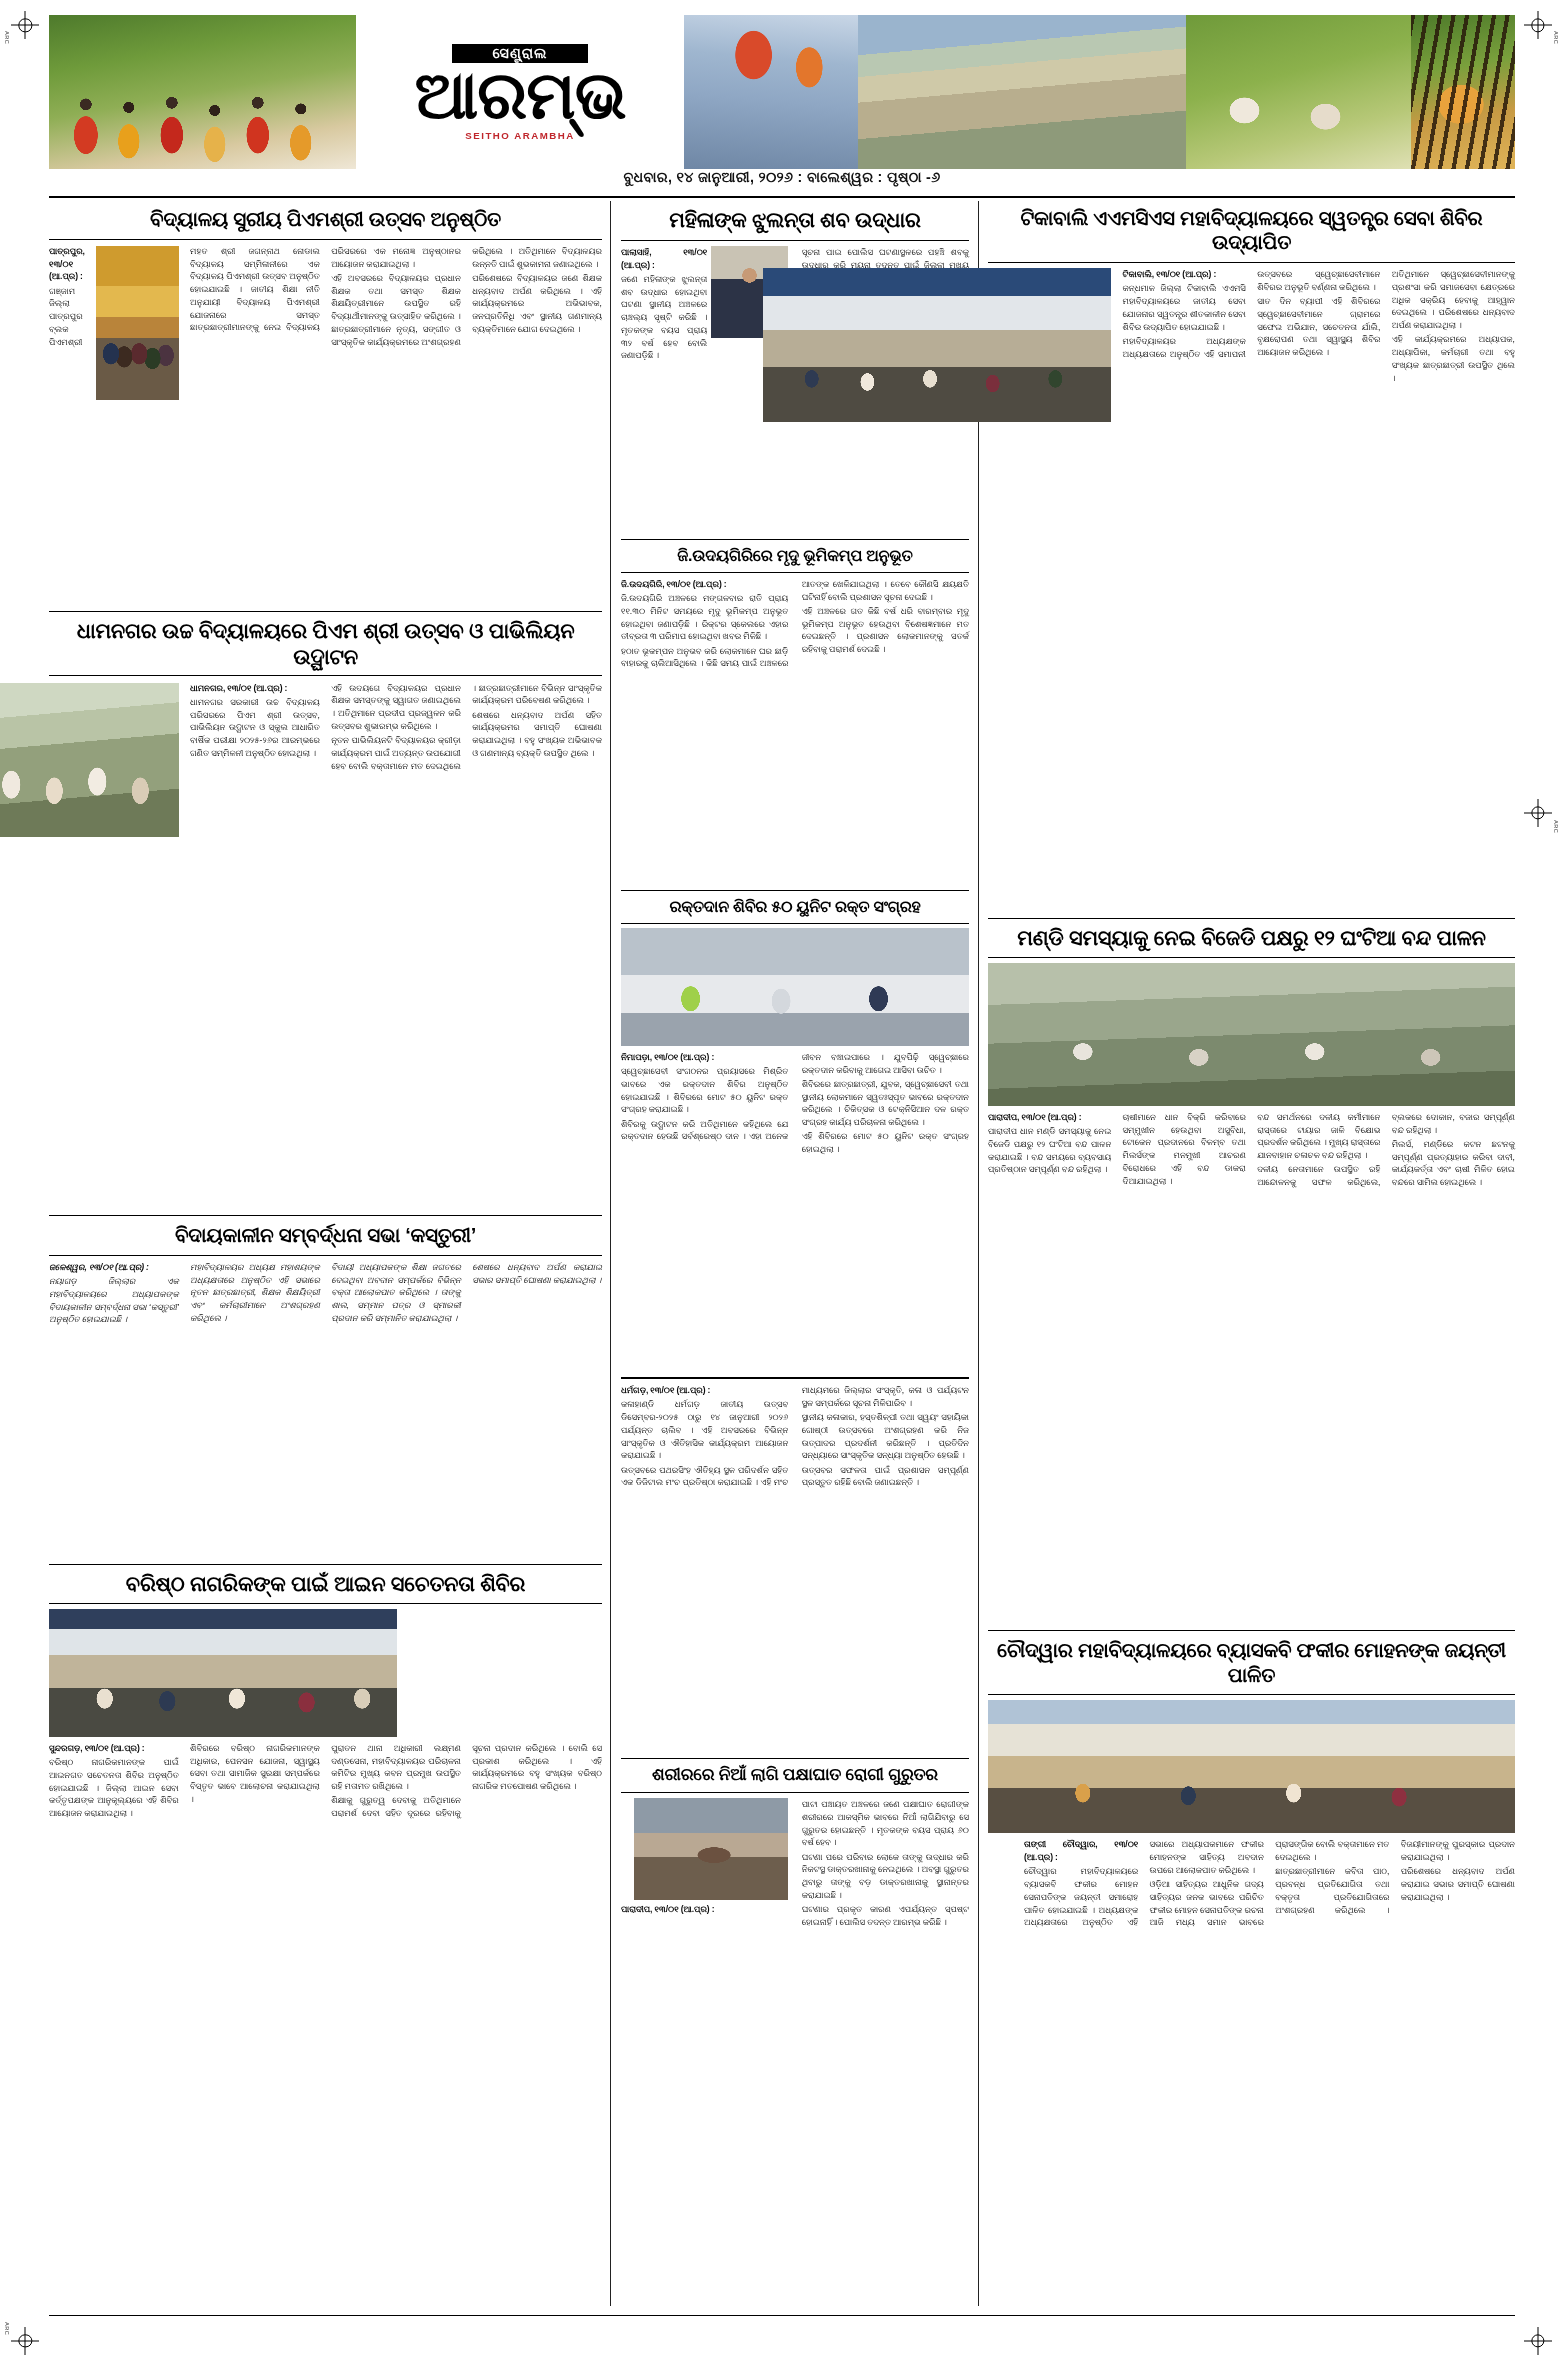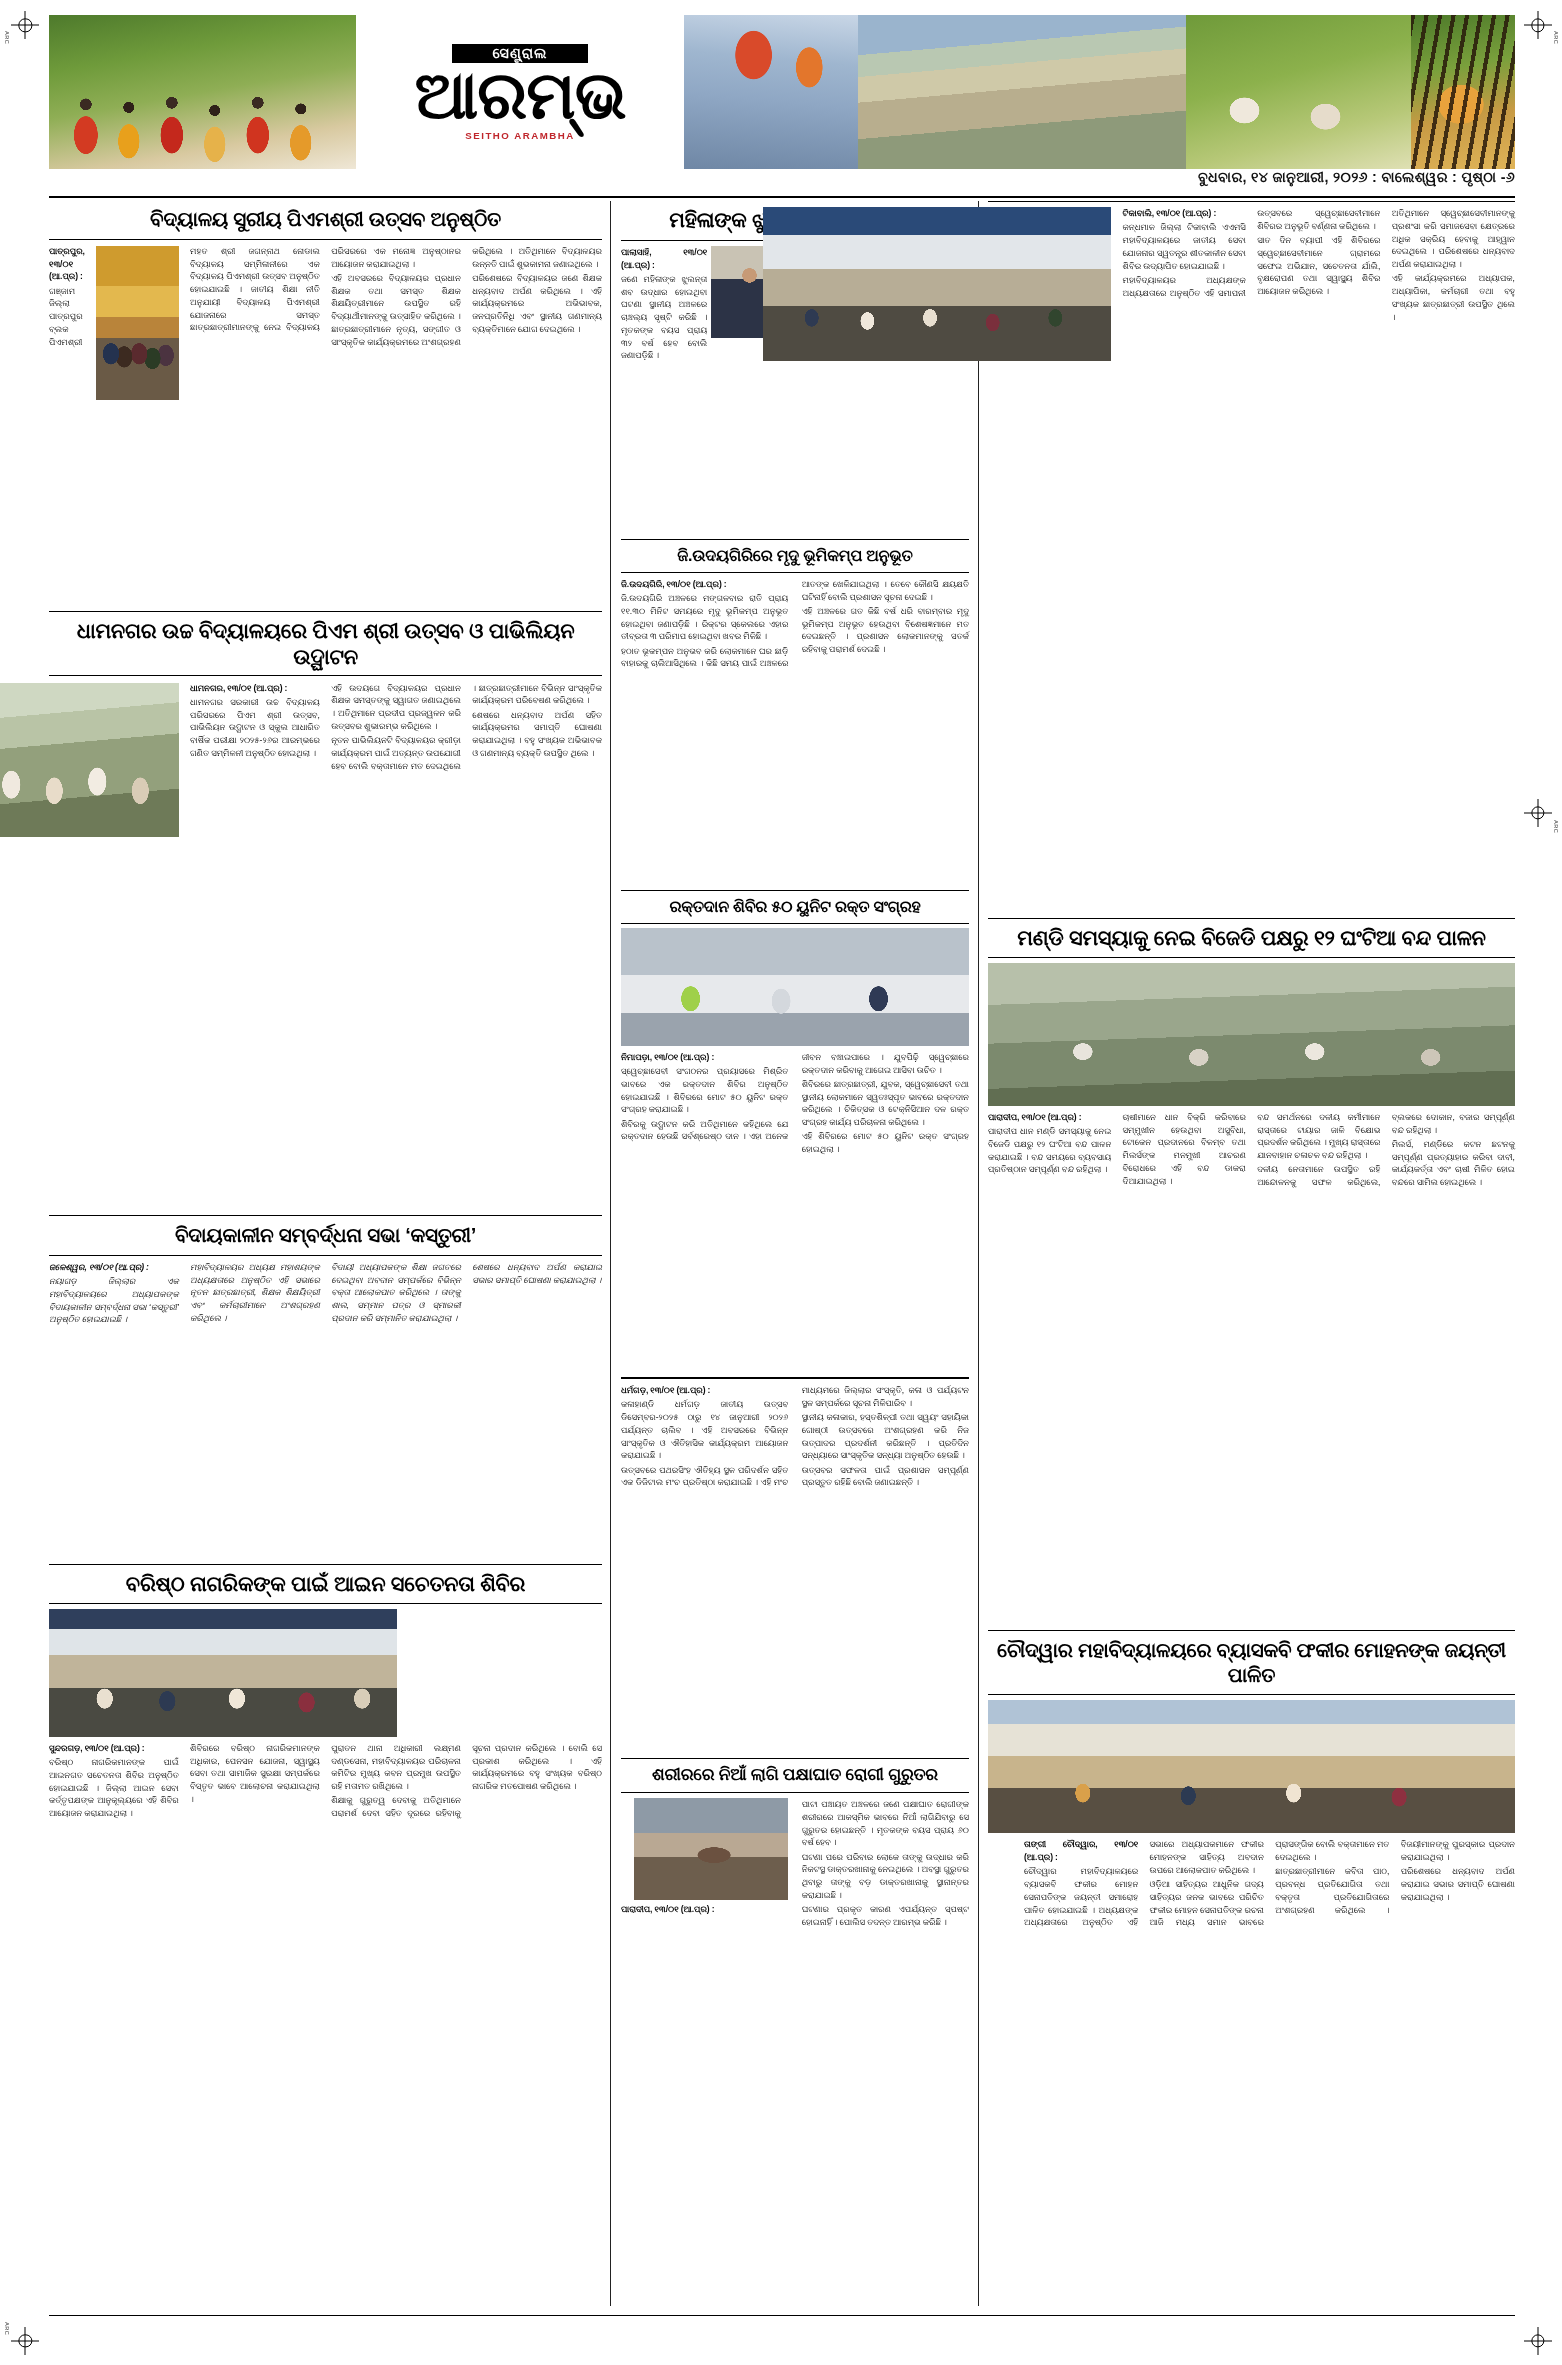--- a/index.html
+++ b/index.html
@@ -123,21 +123,21 @@
   .ph-tiger {
     background:
       repeating-linear-gradient(100deg, rgba(40,25,10,.85) 0 4.1px, rgba(0,0,0,0) 4.1px 13.3px),
       radial-gradient(ellipse 36px 31px at 48% 58%, #e8a23c 0 62%, transparent 64%),
       linear-gradient(170deg, #4d7a2a 0%, #7aa03c 35%, #c79a44 65%, #e0b458 100%);
   }
   .dateline-bar {
     position:absolute;
     left:49px; top:169px;
     width:1466px;
-    text-align:right;
+    text-align:center;
     font-family:"Liberation Sans", sans-serif;
     font-weight:bold;
     font-size:14.3px;
     color:#111;
     letter-spacing:0.3px;
   }
   .rule-thick {
     position:absolute;
     left:49px;
     width:1466px;
@@ -452,20 +452,21 @@
           <p>ଘଟଣା ପରେ ପରିବାର ଲୋକେ ତାଙ୍କୁ ଉଦ୍ଧାର କରି ନିକଟସ୍ଥ ଡାକ୍ତରଖାନାକୁ ନେଇଥିଲେ । ଅବସ୍ଥା ଗୁରୁତର ଥିବାରୁ ତାଙ୍କୁ ବଡ଼ ଡାକ୍ତରଖାନାକୁ ସ୍ଥାନାନ୍ତର କରାଯାଇଛି ।</p>
           <p>ଘଟଣାର ପ୍ରକୃତ କାରଣ ଏପର୍ଯ୍ୟନ୍ତ ସ୍ପଷ୍ଟ ହୋଇନାହିଁ । ପୋଲିସ ତଦନ୍ତ ଆରମ୍ଭ କରିଛି ।</p>
         </div>
       </div>
 
     </div>
 
     <div class="colwrap" style="left:939px; width:527px;">
 
       <div style="position:absolute; left:0; top:0; width:100%;">
+        <div class="hl hl-xl" style="padding:5.1px 0 7.2px 0;">ଟିକାବାଲି ଏଏମସିଏସ ମହାବିଦ୍ୟାଳୟରେ ସ୍ୱତନ୍ତ୍ର ସେବା ଶିବିର ଉଦ୍ୟାପିତ</div>
         <div class="rule-thin" style="position:relative; width:100%; margin-bottom:5.1px;"></div>
         <div class="cols4 body" style="height:604px;">
           <div style="float:right; width:348px; height:154px; margin:0 0 5.1px 5.1px;" class="figure">
               <div class="ph img-seminar" style="height:154px;"></div>
             </div>
           <p><span class="lead">ଟିକାବାଲି, ୧୩/୦୧ (ଆ.ପ୍ର) :</span></p>
           <p>କନ୍ଧମାଳ ଜିଲ୍ଲା ଟିକାବାଲି ଏଏମସି ମହାବିଦ୍ୟାଳୟରେ ଜାତୀୟ ସେବା ଯୋଜନାର ସ୍ୱତନ୍ତ୍ର ଶୀତକାଳୀନ ସେବା ଶିବିର ଉଦ୍ୟାପିତ ହୋଇଯାଇଛି ।</p>
           <p>ମହାବିଦ୍ୟାଳୟର ଅଧ୍ୟକ୍ଷଙ୍କ ଅଧ୍ୟକ୍ଷତାରେ ଅନୁଷ୍ଠିତ ଏହି ସମାପନୀ ଉତ୍ସବରେ ସ୍ୱେଚ୍ଛାସେବୀମାନେ ଶିବିରର ଅନୁଭୂତି ବର୍ଣ୍ଣନା କରିଥିଲେ ।</p>
           <p>ସାତ ଦିନ ବ୍ୟାପୀ ଏହି ଶିବିରରେ ସ୍ୱେଚ୍ଛାସେବୀମାନେ ଗ୍ରାମରେ ସଫେଇ ଅଭିଯାନ, ସଚେତନତା ର୍ଯାଲି, ବୃକ୍ଷରୋପଣ ତଥା ସ୍ୱାସ୍ଥ୍ୟ ଶିବିର ଆୟୋଜନ କରିଥିଲେ ।</p>
           <p>ଅତିଥିମାନେ ସ୍ୱେଚ୍ଛାସେବୀମାନଙ୍କୁ ପ୍ରଶଂସା କରି ସମାଜସେବା କ୍ଷେତ୍ରରେ ଅଧିକ ସକ୍ରିୟ ହେବାକୁ ଆହ୍ୱାନ ଦେଇଥିଲେ । ପରିଶେଷରେ ଧନ୍ୟବାଦ ଅର୍ପଣ କରାଯାଇଥିଲା ।</p>

